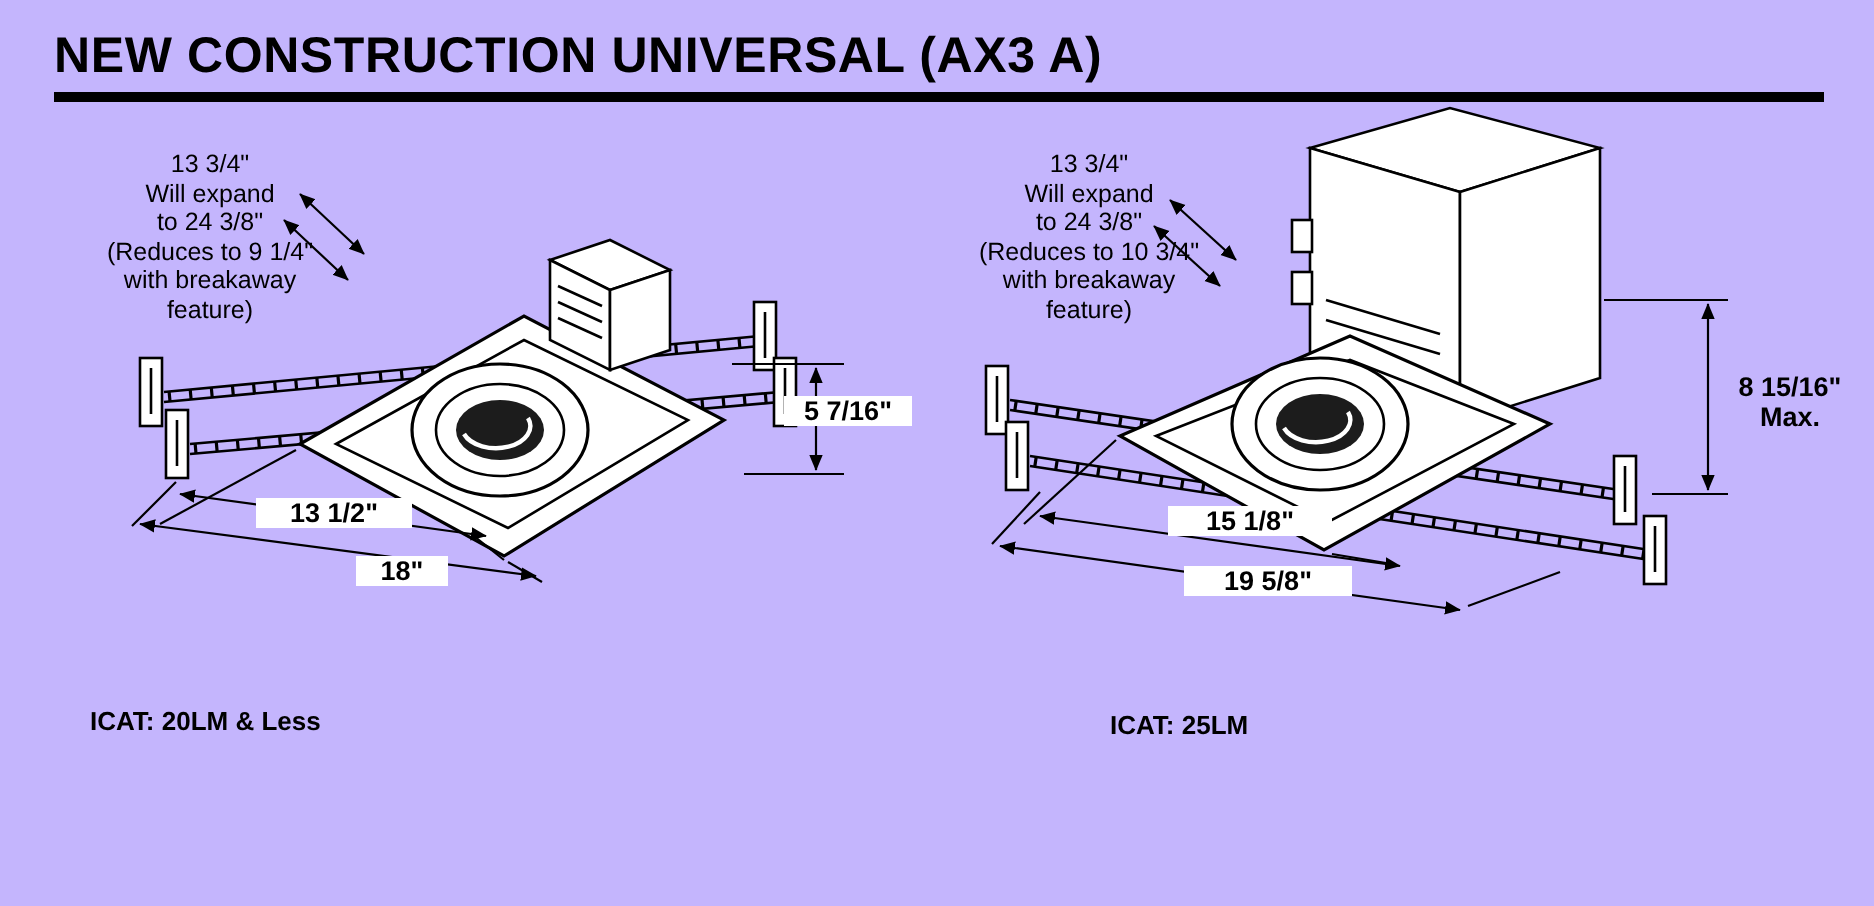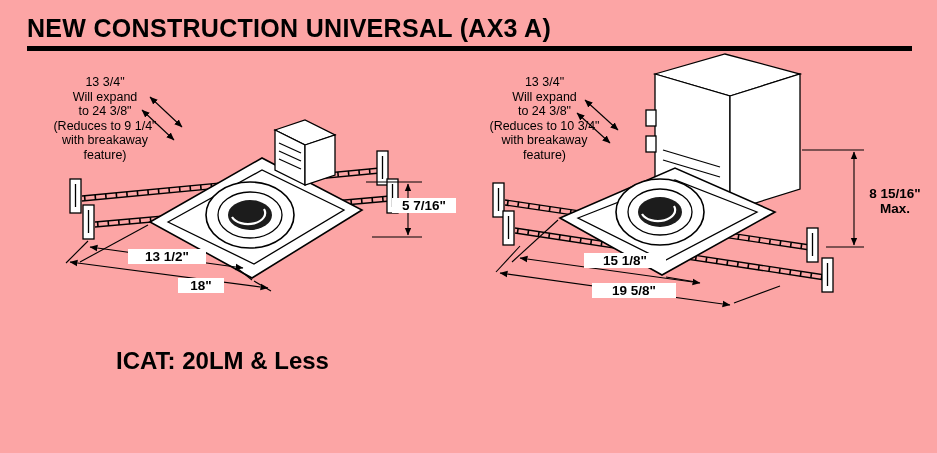--- a/index.html
+++ b/index.html
@@ -1,24 +1,24 @@
 <!DOCTYPE html>
 <html><head>
 <meta charset="utf-8">
 <style>
   html,body{margin:0;padding:0;background:#fff;}
-  .page{position:relative;width:937px;height:453px;background:#fca5a5;overflow:hidden;
+  .page{position:relative;width:937px;height:453px;background:#c4b5fd;overflow:hidden;
         font-family:"Liberation Sans",sans-serif;color:#000;}
   .abs{position:absolute;}
   .title{font-weight:bold;font-size:25px;letter-spacing:.3px;white-space:nowrap;}
   .rule{background:#000;}
   .note{font-size:12.5px;line-height:14.5px;text-align:center;}
   .dim{font-size:13.5px;font-weight:bold;text-align:center;line-height:15px;white-space:nowrap;}
   .bg{background:#fff;}
-  .caption{font-weight:bold;font-size:24px;line-height:23px;text-align:center;white-space:nowrap;}
+  .caption{font-weight:bold;font-size:13px;line-height:23px;white-space:nowrap;}
   svg{position:absolute;}
 </style>
 </head>
 <body>
 
 <div class="page">
 
   <div class="abs title" style="left:27px;top:14px;">NEW CONSTRUCTION UNIVERSAL (AX3 A)</div>
   <div class="abs rule" style="left:27px;top:46px;width:885px;height:5px;"></div>
 
@@ -195,14 +195,17 @@
     <div>feature)</div>
   </div>
 
   <div class="abs dim" style="left:858px;top:186px;width:74px;">
     <div>8 15/16"</div>
     <div>Max.</div>
   </div>
   <div class="abs dim bg" style="left:584px;top:253px;width:82px;">15 1/8"</div>
   <div class="abs dim bg" style="left:592px;top:283px;width:84px;">19 5/8"</div>
 
+  <div class="abs caption" style="left:555px;top:351px;width:290px;">
+    <div>ICAT: 25LM</div>
+  </div>
 
 </div>
 
 </body></html>

